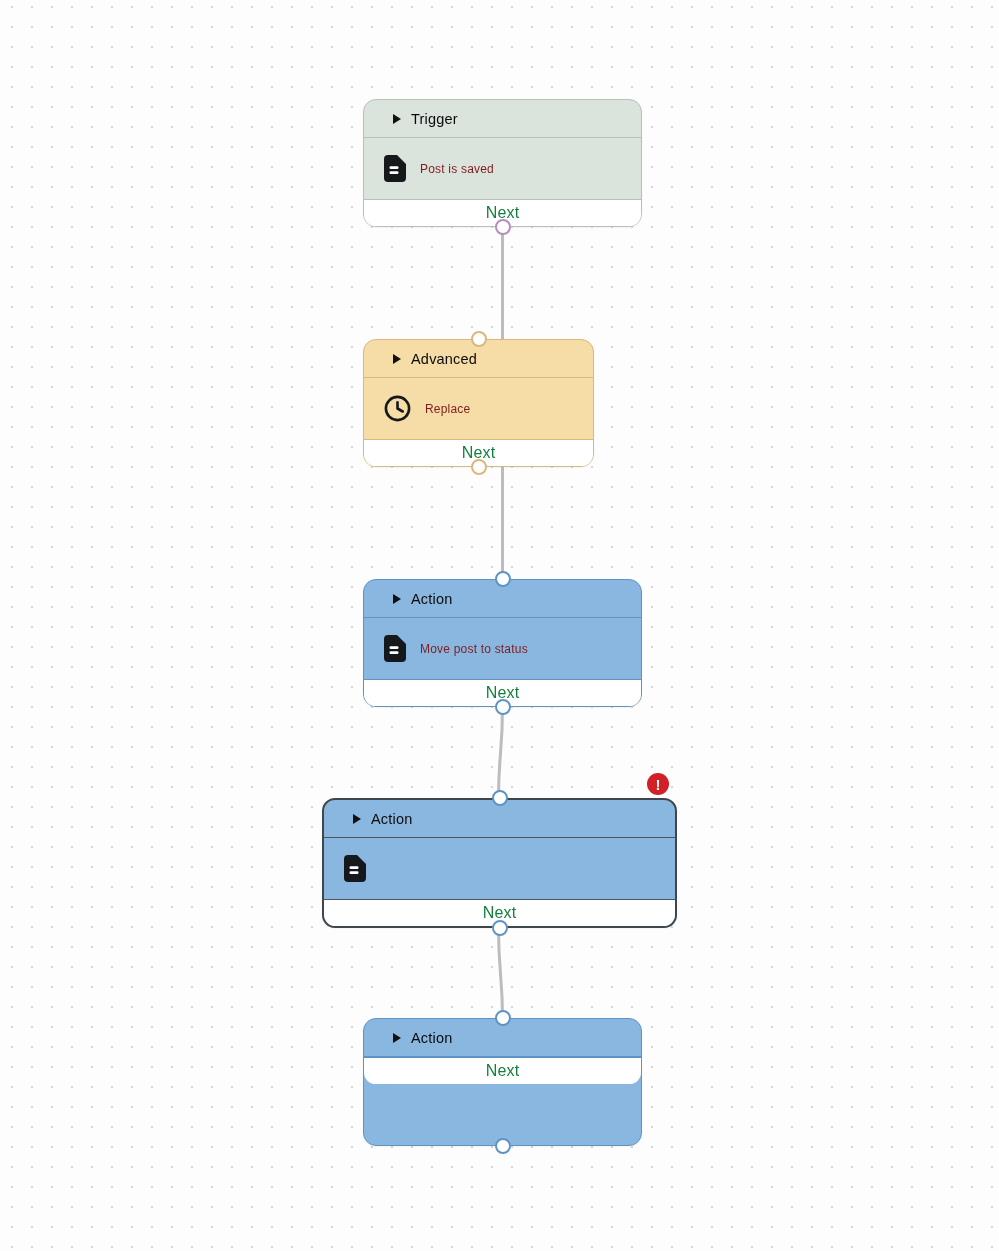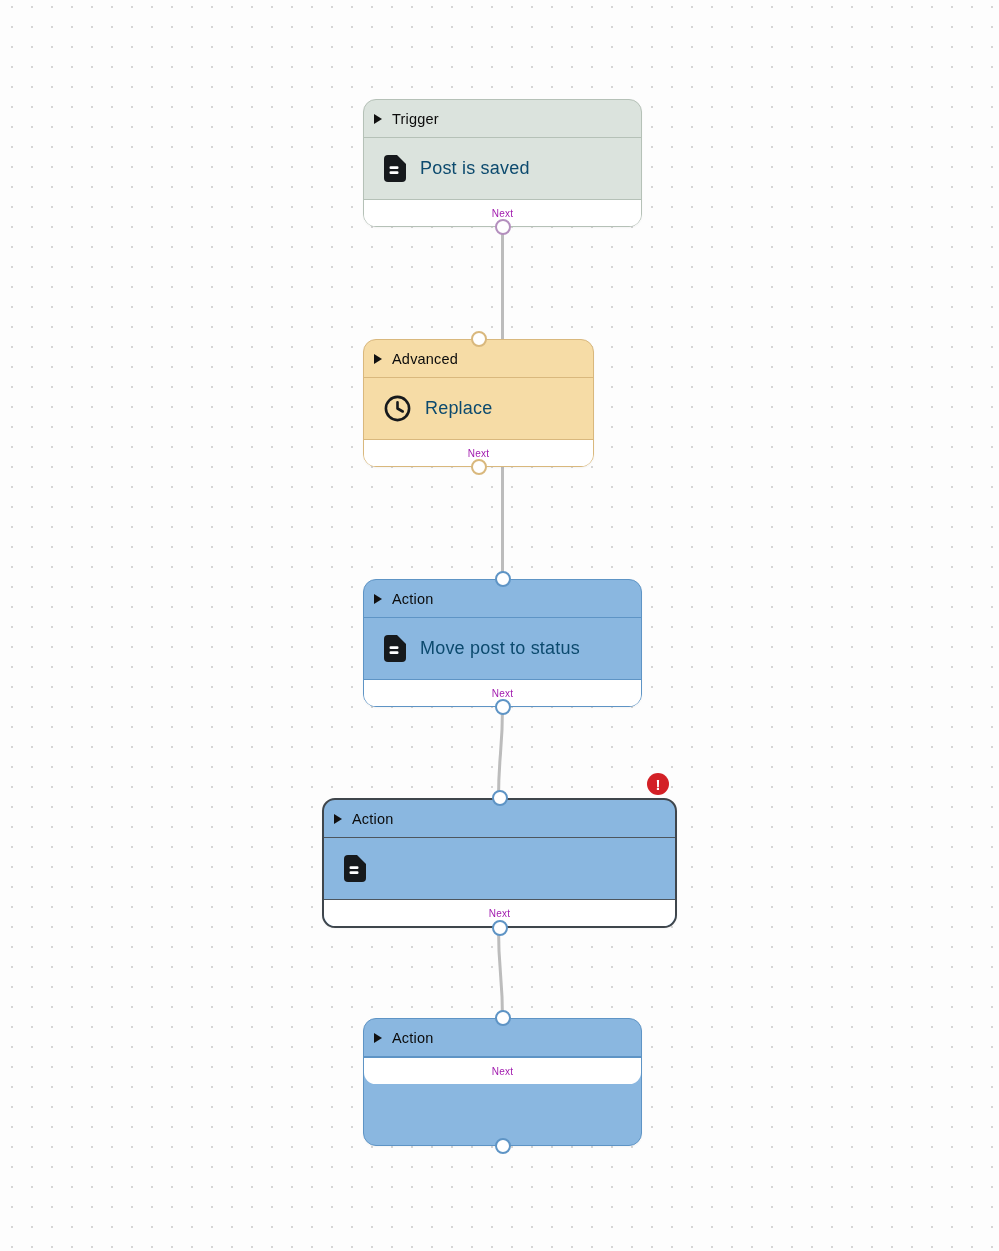--- a/index.html
+++ b/index.html
@@ -37,21 +37,21 @@
   .node-2{left:363px;top:339px;width:231px;height:128px}
   .node-3{left:363px;top:579px;width:279px;height:128px}
   .node-4{left:322px;top:798px;width:355px;height:130px}
   .node-5{left:363px;top:1018px;width:279px;height:128px}
 
   .header{
     height:38px;
     flex:0 0 38px;
     display:flex;
     align-items:center;
-    padding:0 10px;
+    padding:0 29px;
     border-bottom:1px solid var(--separator);
     box-sizing:border-box;
     text-align:right;
   }
   .tri{
     width:0;height:0;
     border-left:8px solid #111;
     border-top:5px solid transparent;
     border-bottom:5px solid transparent;
     margin-right:10px;
@@ -67,39 +67,39 @@
     display:flex;
     align-items:center;
     padding:0 20px;
   }
   .icon{
     display:inline-flex;
     align-items:center;
     margin-right:14px;
   }
   .title{
-    font-size:18px;
-    color:#0c4a6e;
+    font-size:12px;
+    color:#7f1d1d;
     letter-spacing:0.2px;
     white-space:nowrap;
   }
   .footer{
     flex:0 0 27px;
     height:27px;
     background:#ffffff;
     border-top:1px solid var(--separator);
     border-radius:0 0 11.5px 11.5px;
     display:flex;
     align-items:center;
     justify-content:center;
     box-sizing:border-box;
   }
   .next{
-    font-size:10px;
-    color:#a21caf;
+    font-size:16px;
+    color:#15803d;
     letter-spacing:0.2px;
   }
   .port{
     position:absolute;
     left:50%;
     width:16px;height:16px;
     box-sizing:border-box;
     background:#fff;
     border:2.5px solid var(--port);
     border-radius:50%;

